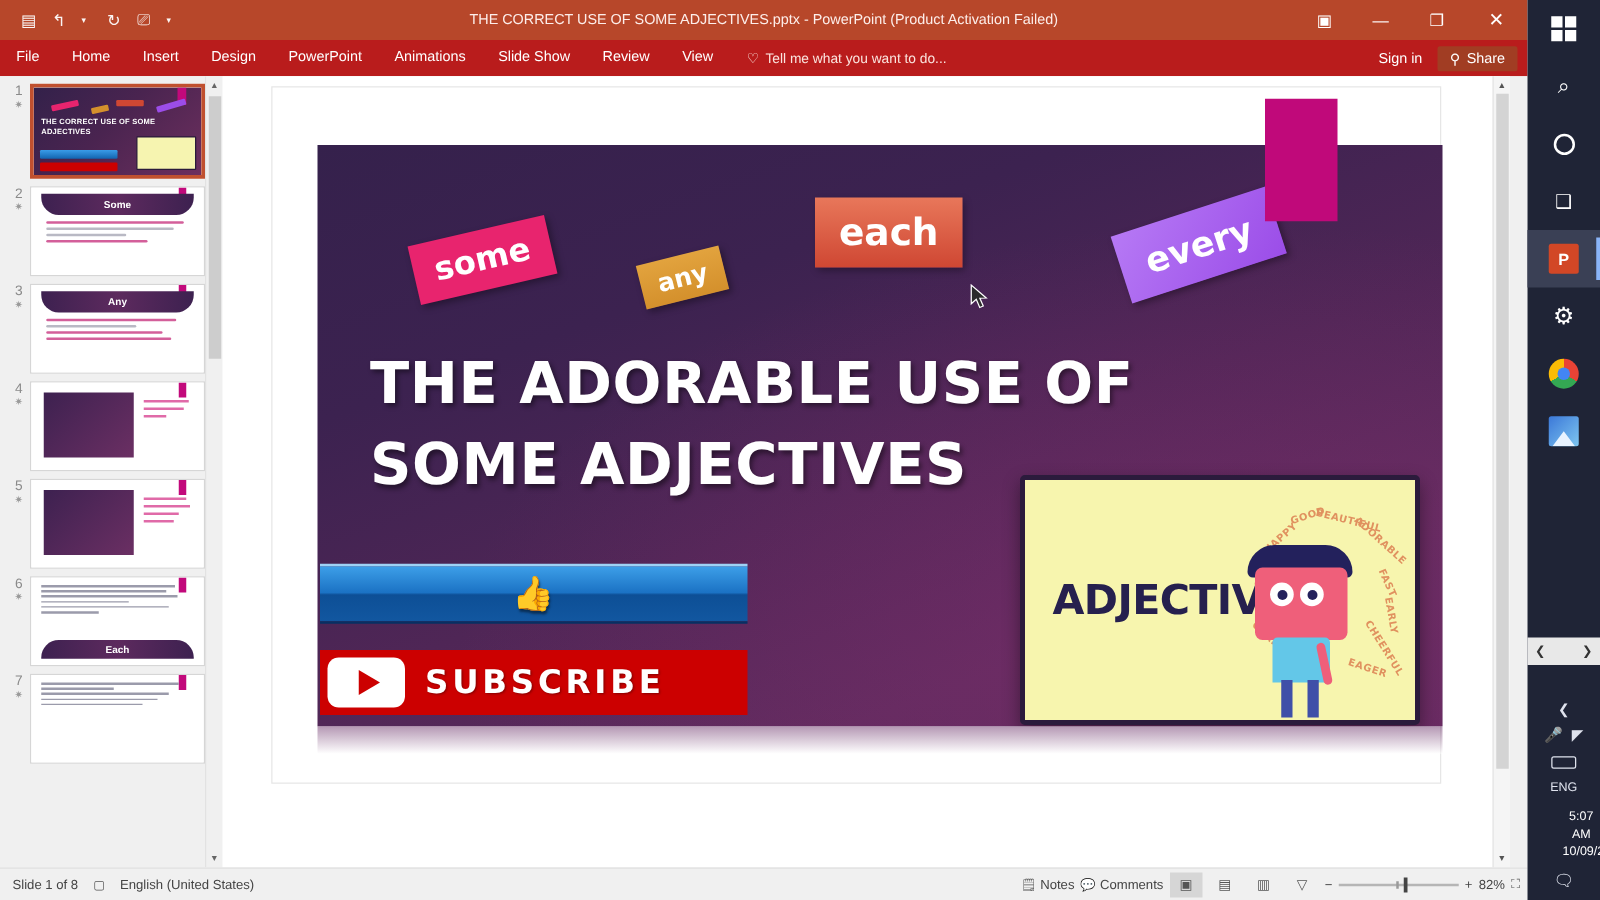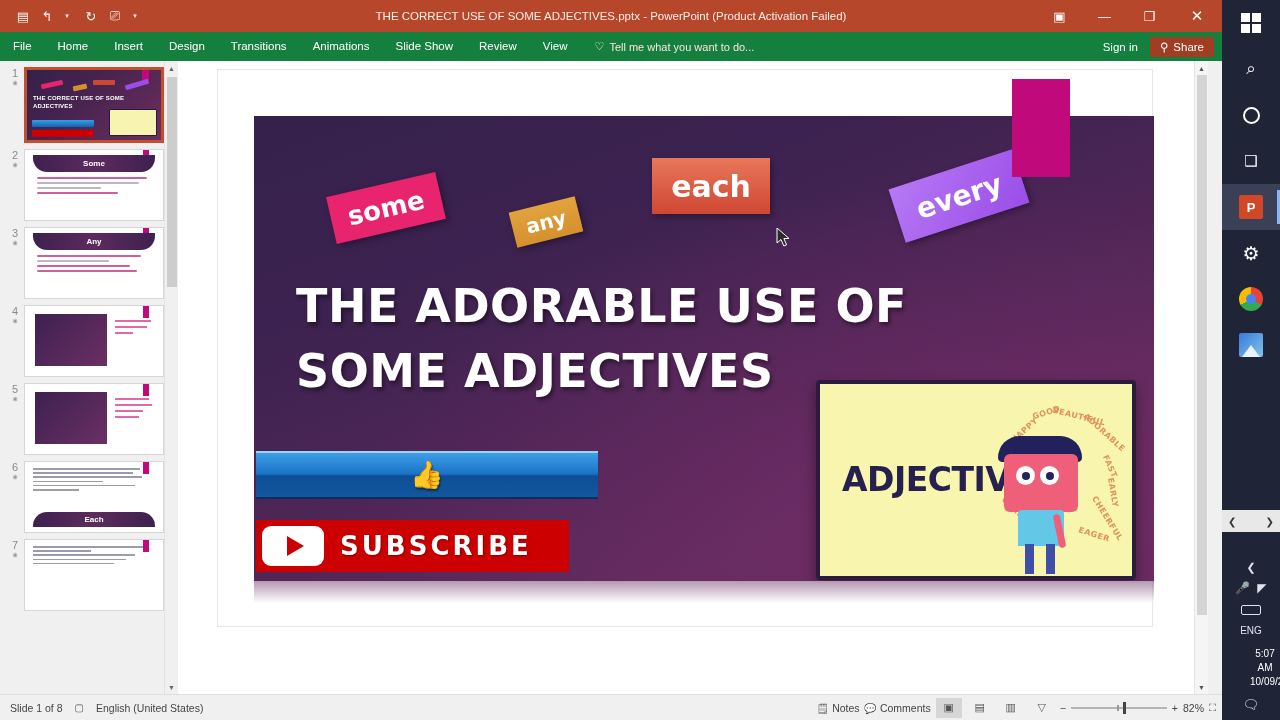--- a/index.html
+++ b/index.html
@@ -25,21 +25,21 @@
     line-height:32px; pointer-events:none; white-space:nowrap; color:#fdeeea;
   }
   .win-ctrl{ position:absolute; right:0; top:0; height:32px; display:flex; align-items:center; z-index:3;}
   .win-ctrl div{ width:45px; height:32px; display:flex; align-items:center; justify-content:center;
     font-size:13px; color:#fff; }
   .win-ctrl .close{ width:50px; font-size:15px; }
 
   
   .ribbon{
     position:absolute; left:0; top:32px; width:1222px; height:29px;
-    background:#15803d; color:#fff; font-size:11.5px; display:flex; align-items:center;
+    background:#b91c1c; color:#fff; font-size:11.5px; display:flex; align-items:center;
   }
   .ribbon .tabs{ display:flex; align-items:center; }
   .ribbon .tab{ padding:0 13px; height:29px; line-height:29px; white-space:nowrap; }
   .ribbon .tellme{ display:flex; align-items:center; gap:5px; margin-left:14px;
     color:#fbe4de; font-size:11px; white-space:nowrap;}
   .bulb{ font-size:11px; }
   .ribbon-right{ position:absolute; right:8px; display:flex; align-items:center; gap:12px; font-size:11.5px;}
   .share-btn{ display:flex; align-items:center; gap:5px; background:#a13d23; padding:3px 10px; border-radius:2px;}
 
   
@@ -141,21 +141,21 @@
 
   .likeshare{
     position:absolute; left:2px; top:335px; width:342px; height:48px; z-index:3;
     background:linear-gradient(180deg,#3d9fe8 0%,#1b72c4 48%,#0d4f96 52%,#1257a0 100%);
     border-top:2px solid #9ed2f5; border-bottom:2px solid #072f63;
     display:flex; align-items:center; justify-content:center; gap:12px;
     color:#fff; font-size:27px; font-weight:bold; letter-spacing:.5px;
     text-shadow:1px 2px 2px rgba(0,0,0,.45); font-family:"DejaVu Sans",sans-serif;
   }
   .subscribe{
-    position:absolute; left:2px; top:404px; width:313px; height:52px; z-index:3;
+    position:absolute; left:2px; top:404px; width:342px; height:52px; z-index:3;
     background:#cc0000; display:flex; align-items:center; gap:16px; padding-left:6px;
   }
   .yt{ width:62px; height:40px; background:#fff; border-radius:9px;
        display:flex; align-items:center; justify-content:center;}
   .yt .tri{ width:0;height:0;border-left:17px solid #cc0000;border-top:10px solid transparent;
        border-bottom:10px solid transparent; margin-left:4px;}
   .subscribe .txt{ color:#fff; font-size:26px; font-weight:bold; letter-spacing:3px;
        text-shadow:1px 1px 2px rgba(0,0,0,.35); font-family:"DejaVu Sans",sans-serif;}
 
   .adjcard{
@@ -261,21 +261,21 @@
       <div class="close">✕</div>
     </div>
   </div>
 
   <div class="ribbon">
     <div class="tabs">
       <div class="tab">File</div>
       <div class="tab">Home</div>
       <div class="tab">Insert</div>
       <div class="tab">Design</div>
-      <div class="tab">Transitions</div>
+      <div class="tab">PowerPoint</div>
       <div class="tab">Animations</div>
       <div class="tab">Slide Show</div>
       <div class="tab">Review</div>
       <div class="tab">View</div>
     </div>
     <div class="tellme">
       <span class="bulb">♡</span>
       <span>Tell me what you want to do...</span>
     </div>
     <div class="ribbon-right">

